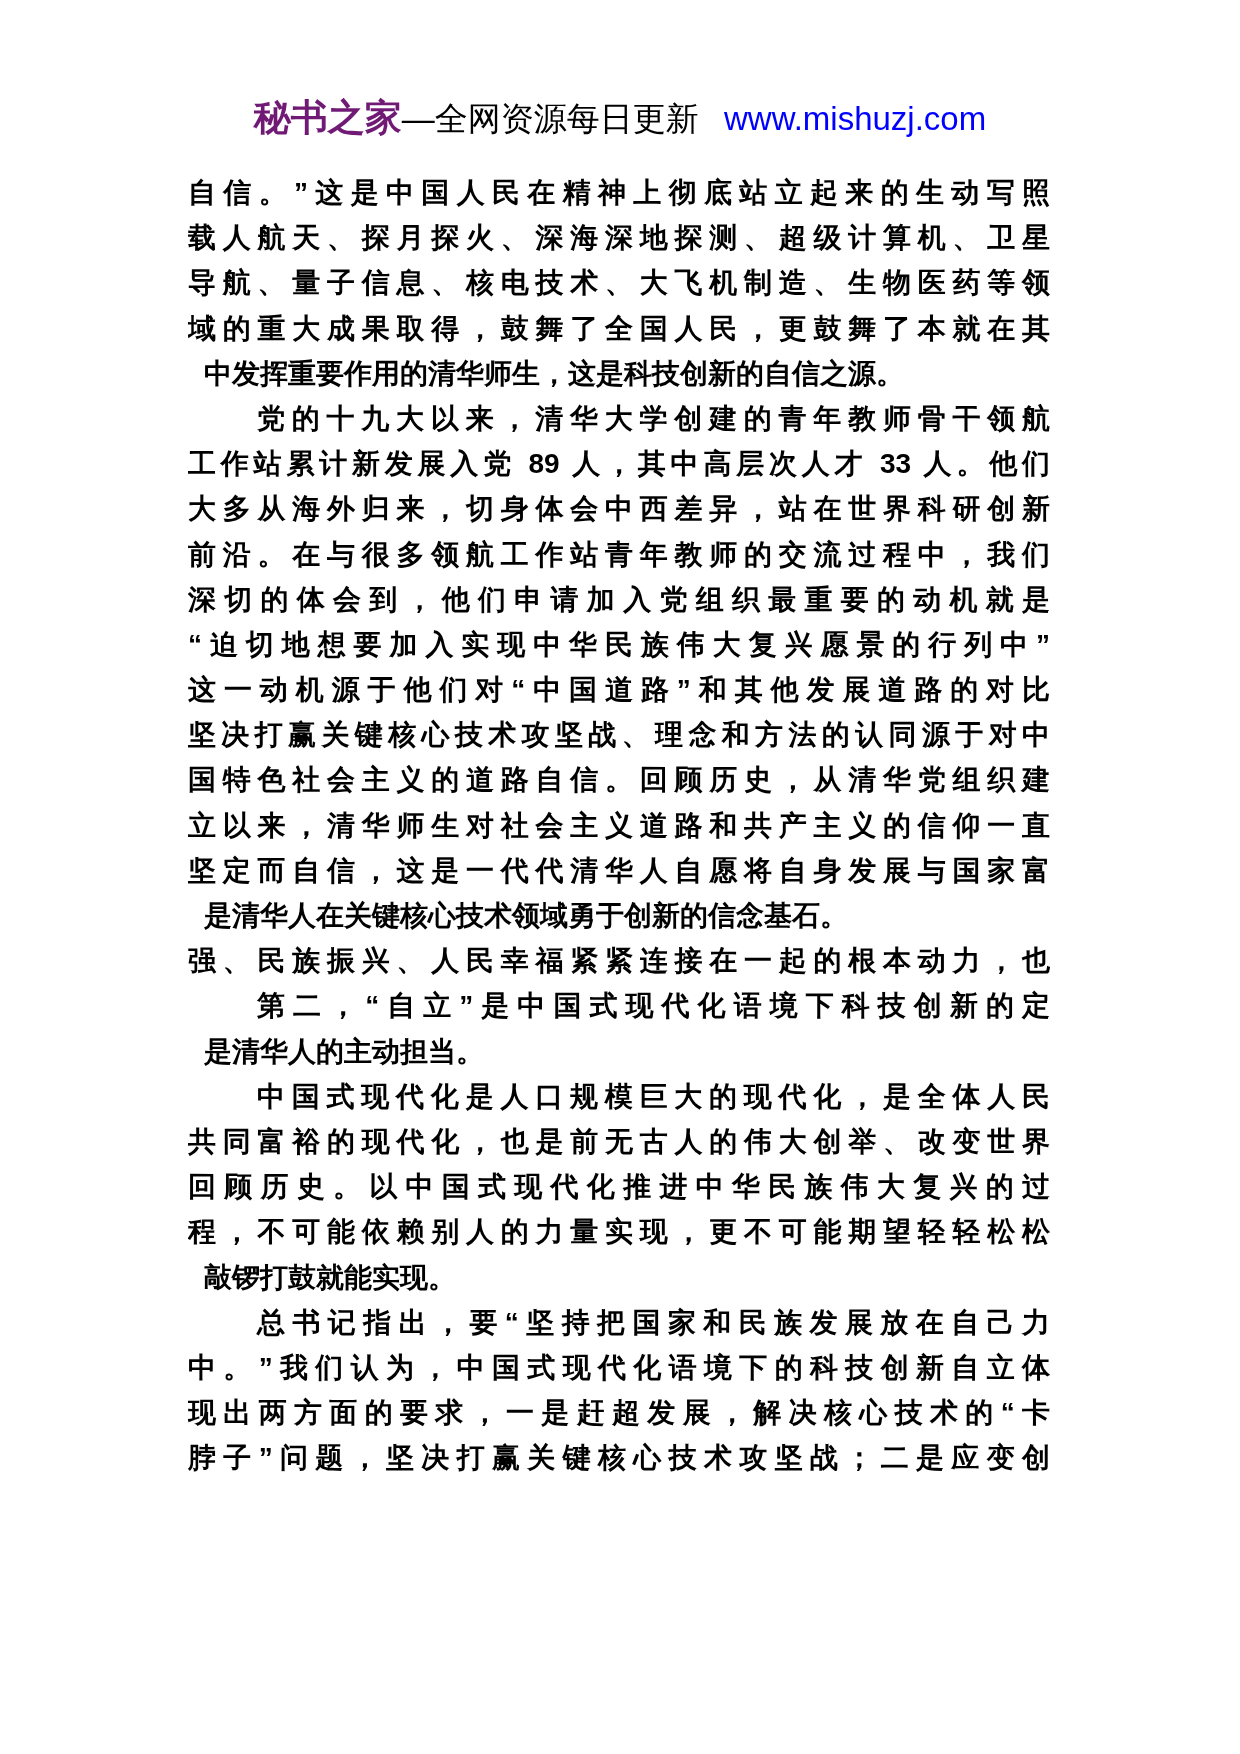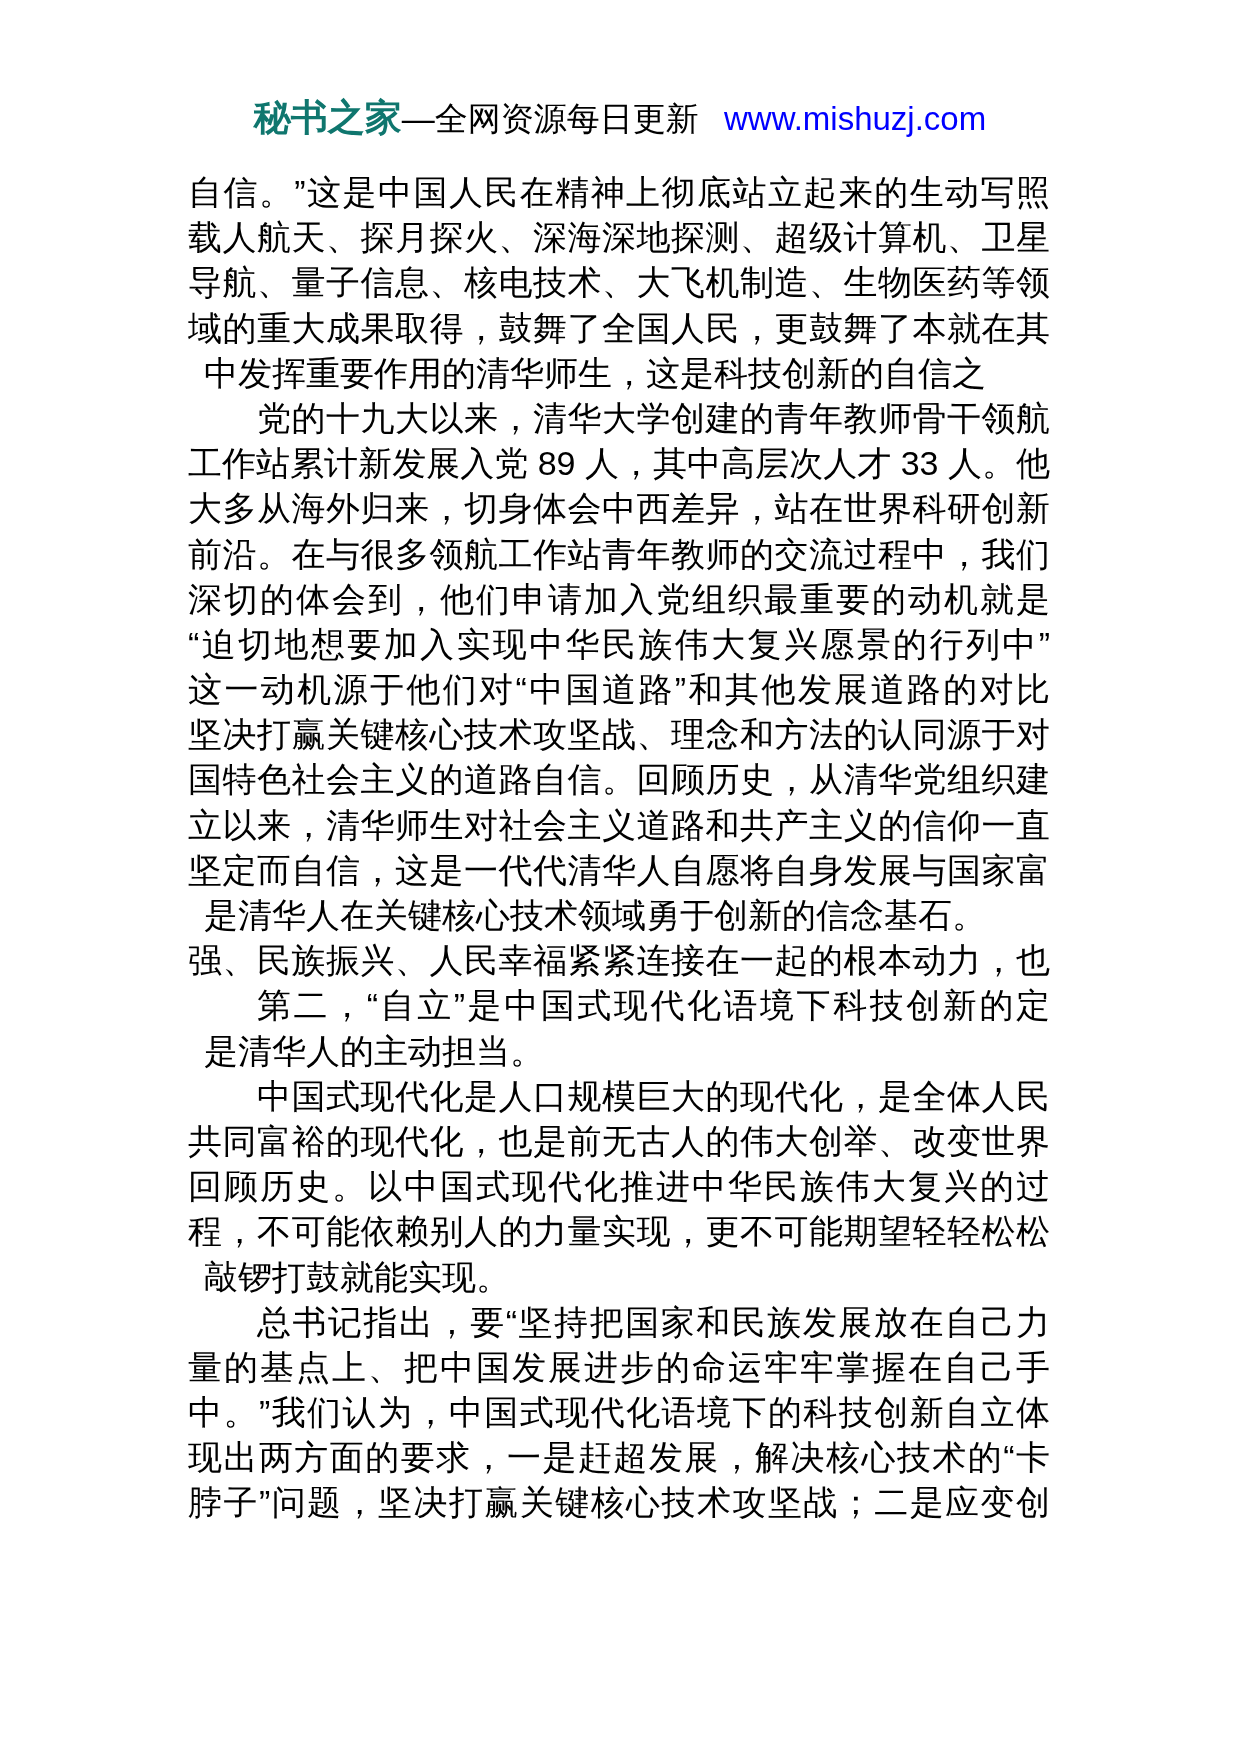--- a/index.html
+++ b/index.html
@@ -20,39 +20,40 @@
     position: absolute;
     top: 96px;
     left: 0;
     width: 100%;
     text-align: center;
     font-size: 33px;
     line-height: 44px;
     white-space: nowrap;
   }
   .site-name {
-    color: #0f766e;
+    color: #701a75;
     font-weight: bold;
     font-size: 37px;
   }
   .site-sep, .site-tagline {
     color: #000000;
   }
   .site-url {
     color: #0000ff;
     margin-left: 16px;
   }
   .doc {
     position: absolute;
     left: 188px;
     top: 170px;
     width: 862px;
     color: #000000;
-    font-size: 34px;
+    font-size: 28px;
     line-height: 45.2px;
+    font-weight: bold;
   }
   .line {
     height: 45.2px;
     overflow: hidden;
     text-align: justify;
     text-align-last: justify;
     text-justify: inter-character;
     white-space: normal;
   }
   .line.pend {
@@ -93,19 +94,18 @@
       <div class="line pend">是清华人在关键核心技术领域勇于创新的信念基石。</div>
       <div class="line">强、民族振兴、人民幸福紧紧连接在一起的根本动力，也</div>
       <div class="line indent">第二，“自立”是中国式现代化语境下科技创新的定</div>
       <div class="line pend">是清华人的主动担当。</div>
       <div class="line indent">中国式现代化是人口规模巨大的现代化，是全体人民</div>
       <div class="line">共同富裕的现代化，也是前无古人的伟大创举、改变世界</div>
       <div class="line">回顾历史。以中国式现代化推进中华民族伟大复兴的过</div>
       <div class="line">程，不可能依赖别人的力量实现，更不可能期望轻轻松松</div>
       <div class="line pend">敲锣打鼓就能实现。</div>
       <div class="line indent">总书记指出，要“坚持把国家和民族发展放在自己力</div>
-      <div class="line">量的基点上、把中国发展进步的命运牢牢掌握在自己手</div>
       <div class="line">中。”我们认为，中国式现代化语境下的科技创新自立体</div>
       <div class="line">现出两方面的要求，一是赶超发展，解决核心技术的“卡</div>
       <div class="line">脖子”问题，坚决打赢关键核心技术攻坚战；二是应变创</div>
     </div>
 
 </div>
 
 </body></html>

